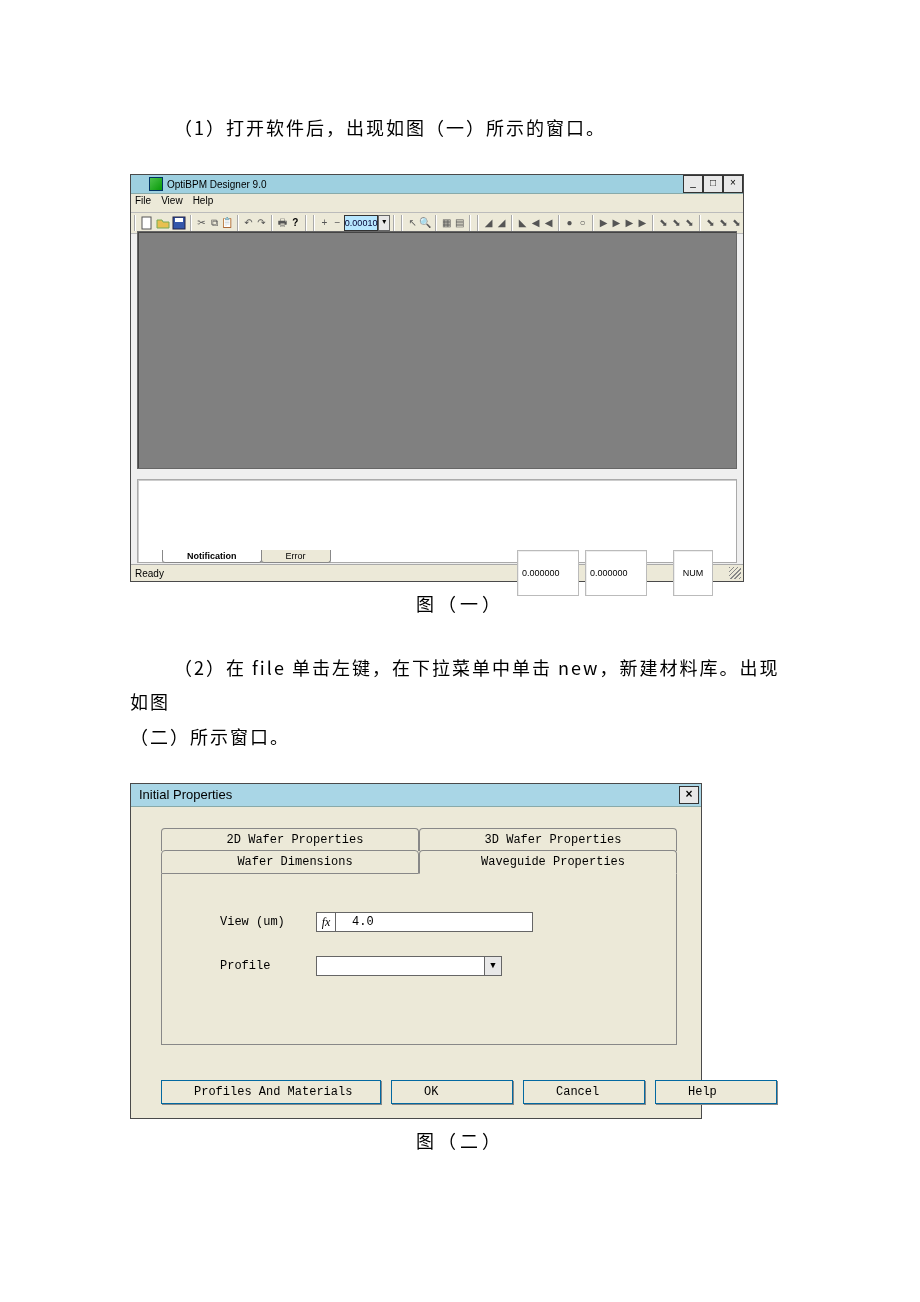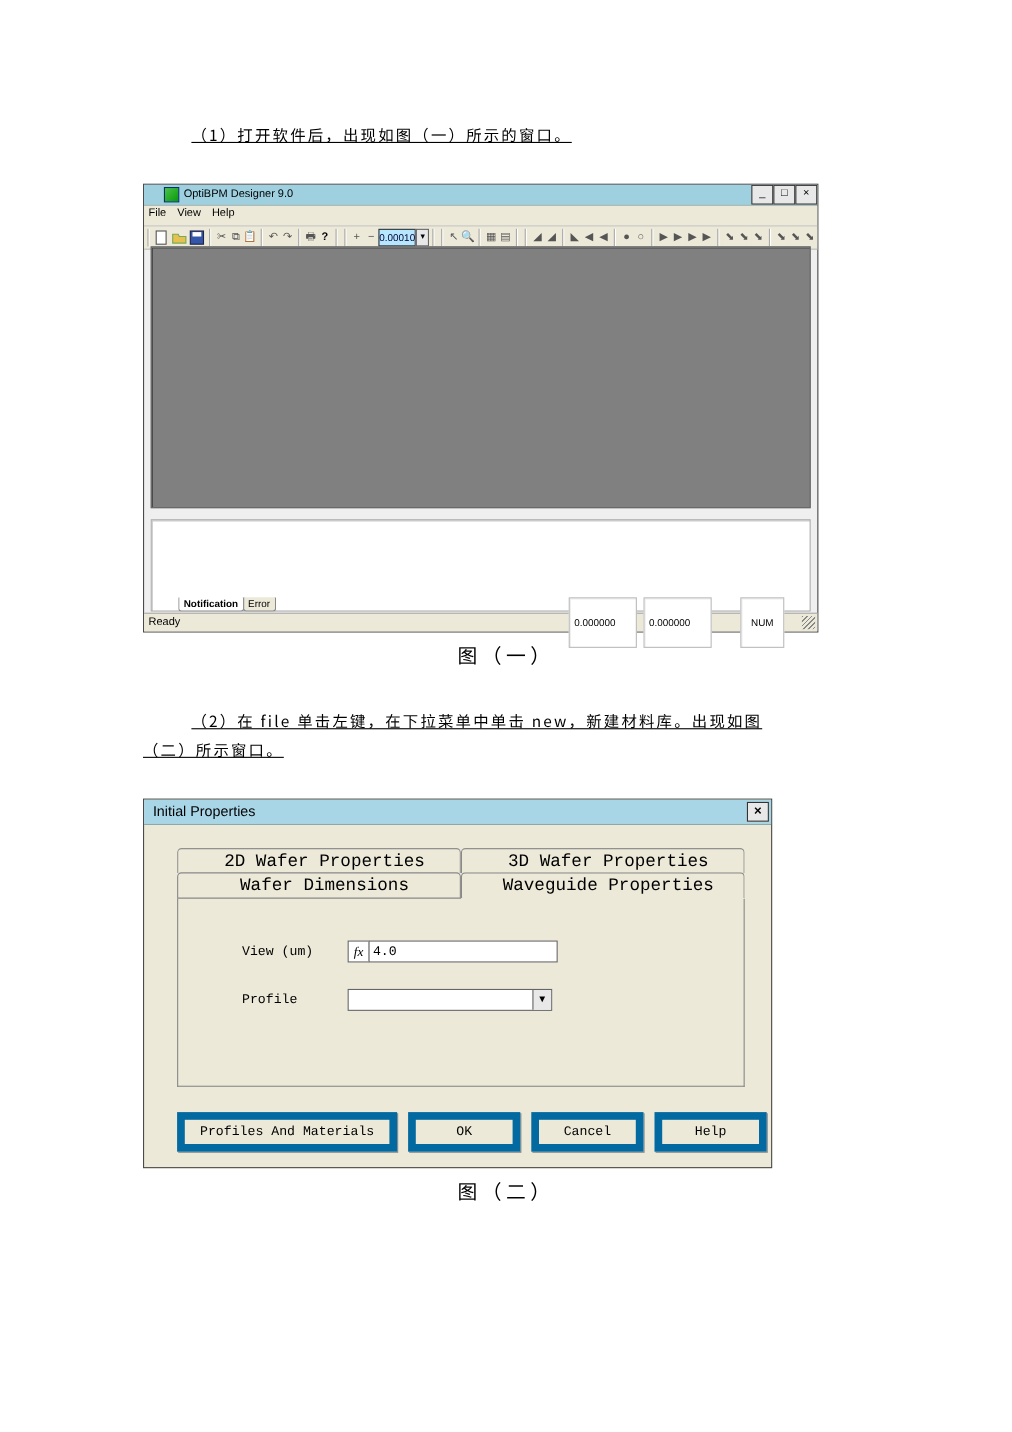--- a/index.html
+++ b/index.html
@@ -1,63 +1,63 @@
 <!DOCTYPE html>
 <html><head>
 <meta charset="utf-8">
 <style>
   html,body{margin:0;padding:0;background:#fff;font-family:"SimSun","宋体","Noto Sans CJK SC",serif;color:#000;font-size:16px;}
   .page{width:920px;min-height:1302px;margin:0 auto;position:relative;box-sizing:border-box;padding:110px 130px 0 130px;}
-  .para{font-size:14px;line-height:1.9;letter-spacing:2px;margin:0 0 30px 0;text-decoration:underline;}
+  .para{font-size:18px;line-height:1.9;letter-spacing:2px;margin:0 0 30px 0;}
   .indent{text-indent:44px;}
   .caption{text-align:center;font-size:18px;letter-spacing:4px;margin:8px 0 34px 0;}
   
   .fig1{width:612px;height:406px;border:1px solid #4a4a4a;background:#efefef;position:relative;margin:0 0 0 0;font-family:Tahoma,Arial,sans-serif;}
   .fig1 .titlebar{height:18px;background:linear-gradient(#9ed0e0,#9ed0e0);display:flex;align-items:center;font-size:10px;padding:0 0 0 18px;position:relative;border-bottom:1px solid #8aa;}
   .fig1 .appico{width:12px;height:12px;background:linear-gradient(135deg,#4cc24c,#089a08);border:1px solid #036;}
   .fig1 .titletxt{margin-left:4px;}
   .fig1 .winctrls{position:absolute;right:0;top:0;height:18px;display:flex;}
   .fig1 .winctrls .btn{width:18px;height:16px;border:1px solid #333;background:#e8e8e8;font-size:10px;line-height:14px;text-align:center;font-family:Arial;}
   .fig1 .menubar{height:16px;background:#ece9d8;font-size:10px;padding:1px 4px;display:flex;gap:10px;border-bottom:1px solid #bbb;}
   .fig1 .menubar span{cursor:default;}
   .fig1 .toolrow{height:20px;background:#ece9d8;border-bottom:1px solid #bbb;display:flex;align-items:center;overflow:hidden;}
   .fig1 .sep{width:0;height:16px;border-left:1px solid #aaa;border-right:1px solid #fff;margin:0 3px;}
   .fig1 .tlbtn{width:16px;height:16px;background:#ece9d8;display:inline-block;font-size:10px;line-height:16px;text-align:center;color:#555;}
   .fig1 .tlbtn svg{display:block;}
   .fig1 .nbox{height:14px;width:40px;border:1px solid #333;background:#b7e7ff;font-size:9px;line-height:14px;text-align:center;color:#003;}
   .fig1 .dd{width:12px;height:14px;border:1px solid #666;background:#e8e8e8;font-size:8px;line-height:12px;text-align:center;}
   .fig1 .canvasarea{position:absolute;left:6px;right:6px;top:56px;height:236px;background:#808080;border:1px solid #666;box-shadow:inset 1px 1px 0 #444;}
   .fig1 .lowpanel{position:absolute;left:6px;right:6px;top:304px;height:82px;background:#fff;border:1px solid #aaa;box-shadow:inset 1px 1px 0 #ccc;}
   .fig1 .lowtabs{position:absolute;left:24px;bottom:-1px;display:flex;}
-  .fig1 .lowtabs .tab{font-size:9px;padding:1px 4px;border:1px solid #888;border-top:none;background:#ece9d8;border-bottom-left-radius:3px;border-bottom-right-radius:3px;margin-right:-1px;}
+  .fig1 .lowtabs .tab{font-size:9px;padding:1px 24px;border:1px solid #888;border-top:none;background:#ece9d8;border-bottom-left-radius:3px;border-bottom-right-radius:3px;margin-right:-1px;}
   .fig1 .lowtabs .tab.sel{background:#fff;font-weight:600;}
   .fig1 .statusbar{position:absolute;left:0;right:0;bottom:0;height:16px;background:#ece9d8;border-top:1px solid #aaa;font-size:10px;display:flex;align-items:center;}
   .fig1 .statusbar .cell{border:1px solid #bbb;background:#fff;height:12px;line-height:12px;padding:16px 4px;font-size:9px;box-shadow:inset 1px 1px 0 #eee;}
   .fig1 .statusbar .ready{margin-left:4px;}
   .fig1 .statusbar .spacer{flex:1;}
   .fig1 .statusbar .grip{width:12px;height:12px;margin:0 2px;background:repeating-linear-gradient(135deg,#888 0,#888 1px,transparent 1px,transparent 3px);}
   
   .fig2{width:570px;height:334px;background:#ece9d8;border:1px solid #4a4a4a;position:relative;font-family:Tahoma,Arial,sans-serif;margin:0;}
   .fig2 .titlebar{height:22px;background:linear-gradient(#a9d6e6,#a9d6e6);display:flex;align-items:center;justify-content:space-between;padding:0 2px 0 8px;font-size:13px;border-bottom:1px solid #8aa;}
   .fig2 .closebtn{width:18px;height:16px;border:1px solid #333;background:#e8e8e8;font-size:12px;line-height:14px;text-align:center;font-weight:700;}
   .fig2 .tabsarea{position:absolute;left:30px;right:24px;top:44px;}
   .fig2 .tabrow{display:flex;}
-  .fig2 .tab{flex:1;height:22px;border:1px solid #888;background:#ece9d8;font-size:16px;font-family:"Courier New",monospace;text-align:center;line-height:22px;border-top-left-radius:4px;border-top-right-radius:4px;padding-left:10px;}
+  .fig2 .tab{flex:1;height:22px;border:1px solid #888;background:#ece9d8;font-size:12px;font-family:"Courier New",monospace;text-align:center;line-height:22px;border-top-left-radius:4px;border-top-right-radius:4px;padding-left:10px;}
   .fig2 .tabrow.back .tab{border-bottom:none;}
   .fig2 .tabrow.front .tab{margin-top:-1px;}
   .fig2 .tabrow.front .tab.sel{background:#ece9d8;border-bottom:1px solid #ece9d8;position:relative;z-index:2;}
   .fig2 .tabbody{border:1px solid #888;border-top:none;height:170px;position:relative;}
   .fig2 .frow{position:absolute;left:58px;display:flex;align-items:center;font-size:12px;font-family:"Courier New",monospace;}
   .fig2 .frow .lbl{width:96px;}
   .fig2 .fx{width:18px;height:18px;border:1px solid #666;background:#fff;font-style:italic;font-family:"Times New Roman",serif;font-size:12px;text-align:center;line-height:18px;}
-  .fig2 .txtin{height:18px;width:164px;border:1px solid #666;background:#fff;font-size:12px;line-height:18px;padding:0 3px;font-family:"Courier New",monospace;margin-left:-1px;}
+  .fig2 .txtin{height:18px;width:164px;border:1px solid #666;background:#fff;font-size:12px;line-height:18px;padding:0 16px;font-family:"Courier New",monospace;margin-left:-1px;}
   .fig2 .combo{height:18px;width:184px;border:1px solid #666;background:#fff;position:relative;}
   .fig2 .combo .arr{position:absolute;right:0;top:0;width:16px;height:18px;border-left:1px solid #666;background:#e8e8e8;font-size:9px;line-height:18px;text-align:center;}
   .fig2 .btnrow{position:absolute;left:30px;bottom:14px;display:flex;gap:10px;}
-  .fig2 .dbtn{height:22px;border:7px solid #0369a1;background:#ece9d8;font-size:12px;font-family:"Courier New",monospace;line-height:22px;text-align:center;box-shadow:1px 1px 0 #888;}
+  .fig2 .dbtn{height:22px;border:1px solid #0369a1;background:#ece9d8;font-size:12px;font-family:"Courier New",monospace;line-height:22px;box-shadow:1px 1px 0 #888;padding-left:32px;}
   .fig2 .dbtn.wide{width:186px;}
   .fig2 .dbtn.n{width:88px;}
 </style>
 </head>
 <body>
 
 <div class="page">
 
   <p class="para indent">（1）打开软件后，出现如图（一）所示的窗口。</p>
 

